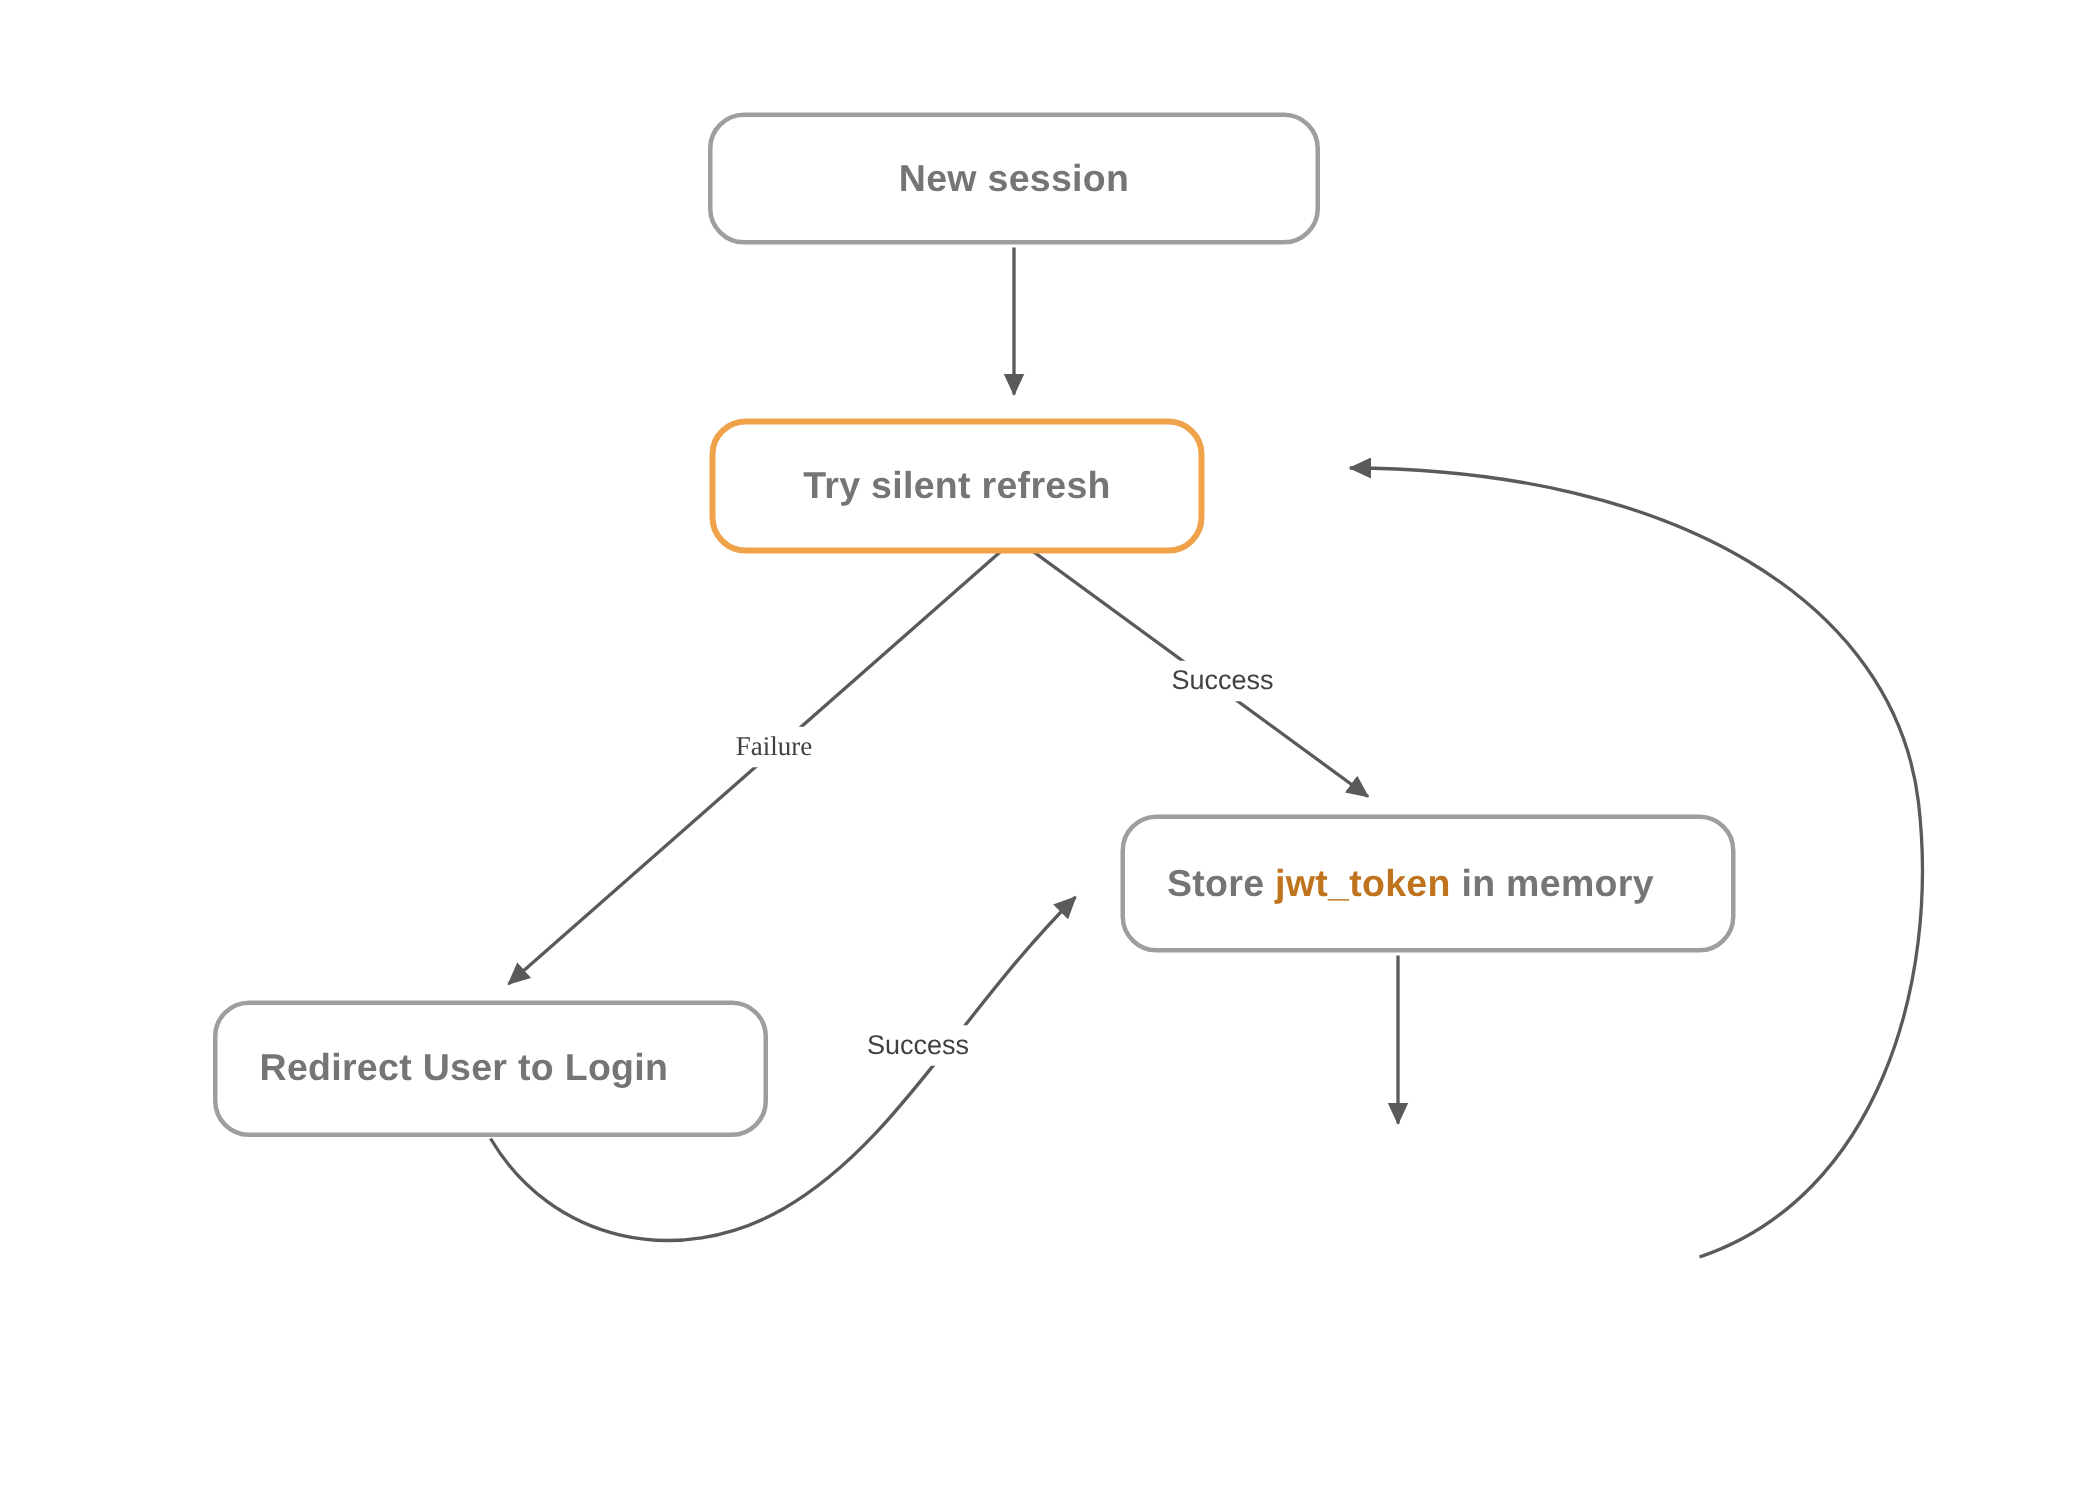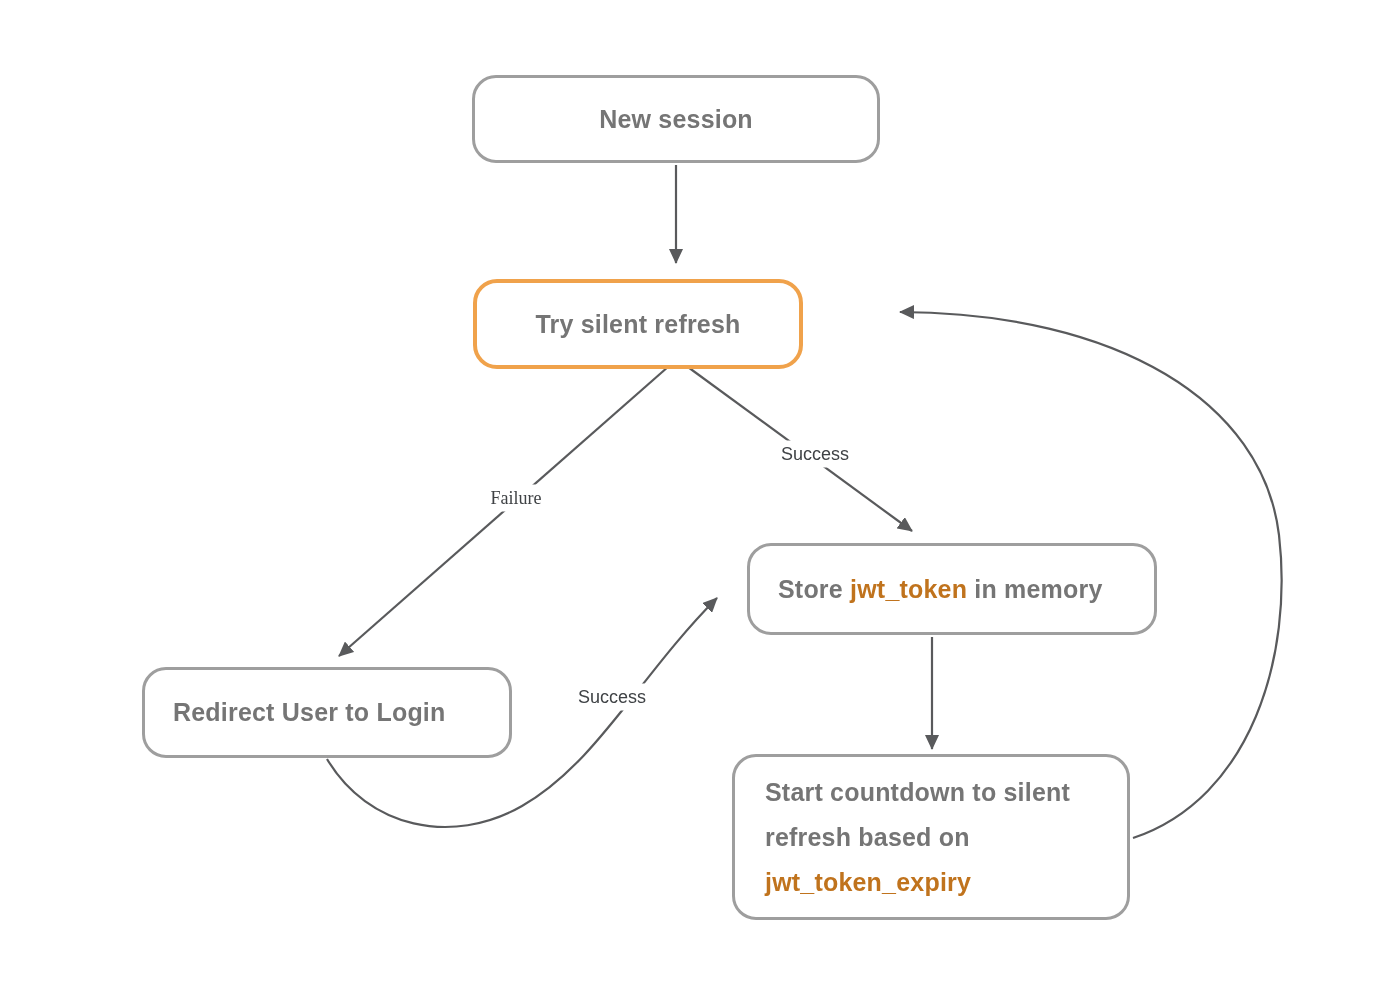--- a/index.html
+++ b/index.html
@@ -89,27 +89,20 @@
   </div>
 
   <div class="node left" style="left:142px; top:667px; width:370px; height:91px;align-items:center;">
     <span>Redirect User to Login</span>
   </div>
 
   <div class="node left" style="left:727px; top:543px; width:410px; height:92px;margin-left:20px;">
     <span><span>Store </span><span class="accent">jwt_token</span><span> in memory</span></span>
   </div>
 
-  <div class="node left" style="left:732px; top:754px; width:398px; height:166px; padding-left:30px;">
-    <div class="lines">
-      <div>Start countdown to silent</div>
-      <div>refresh based on</div>
-      <div class="accent">jwt_token_expiry</div>
-    </div>
-  </div>
 
   <div class="edge-label" style="left:516px; top:498px;font-family:Liberation Serif, serif;">Failure</div>
 
   <div class="edge-label" style="left:815px; top:454px;">Success</div>
 
   <div class="edge-label" style="left:612px; top:697px;">Success</div>
 
 </div>
 
 </body></html>

